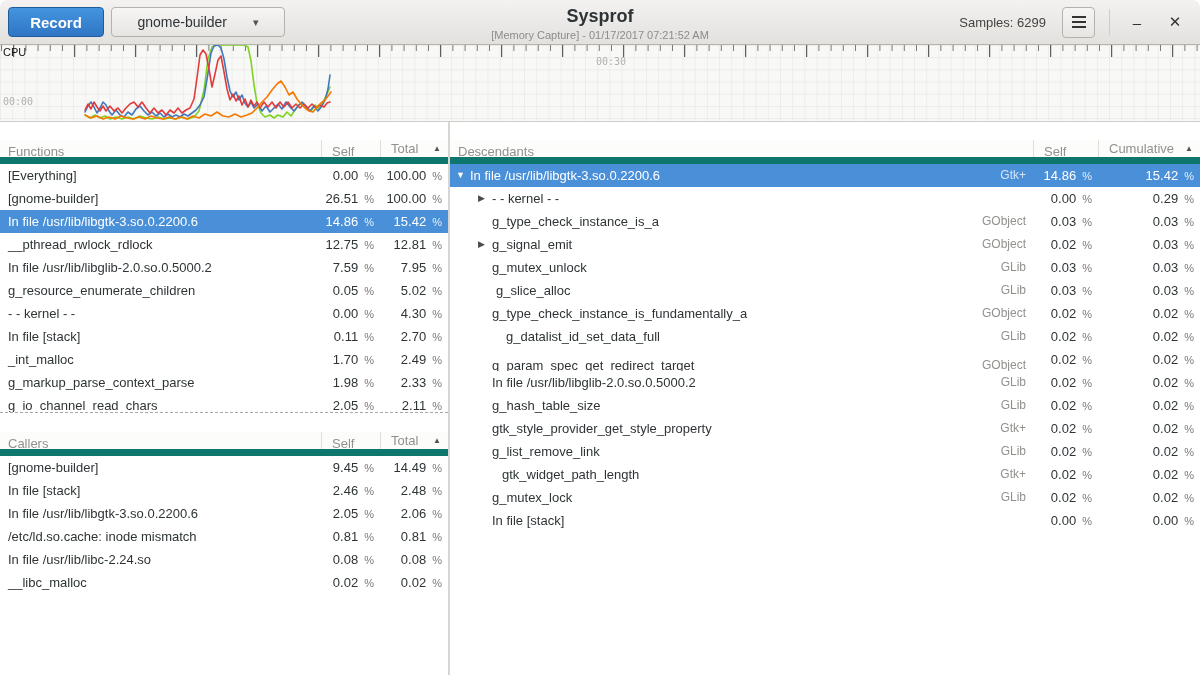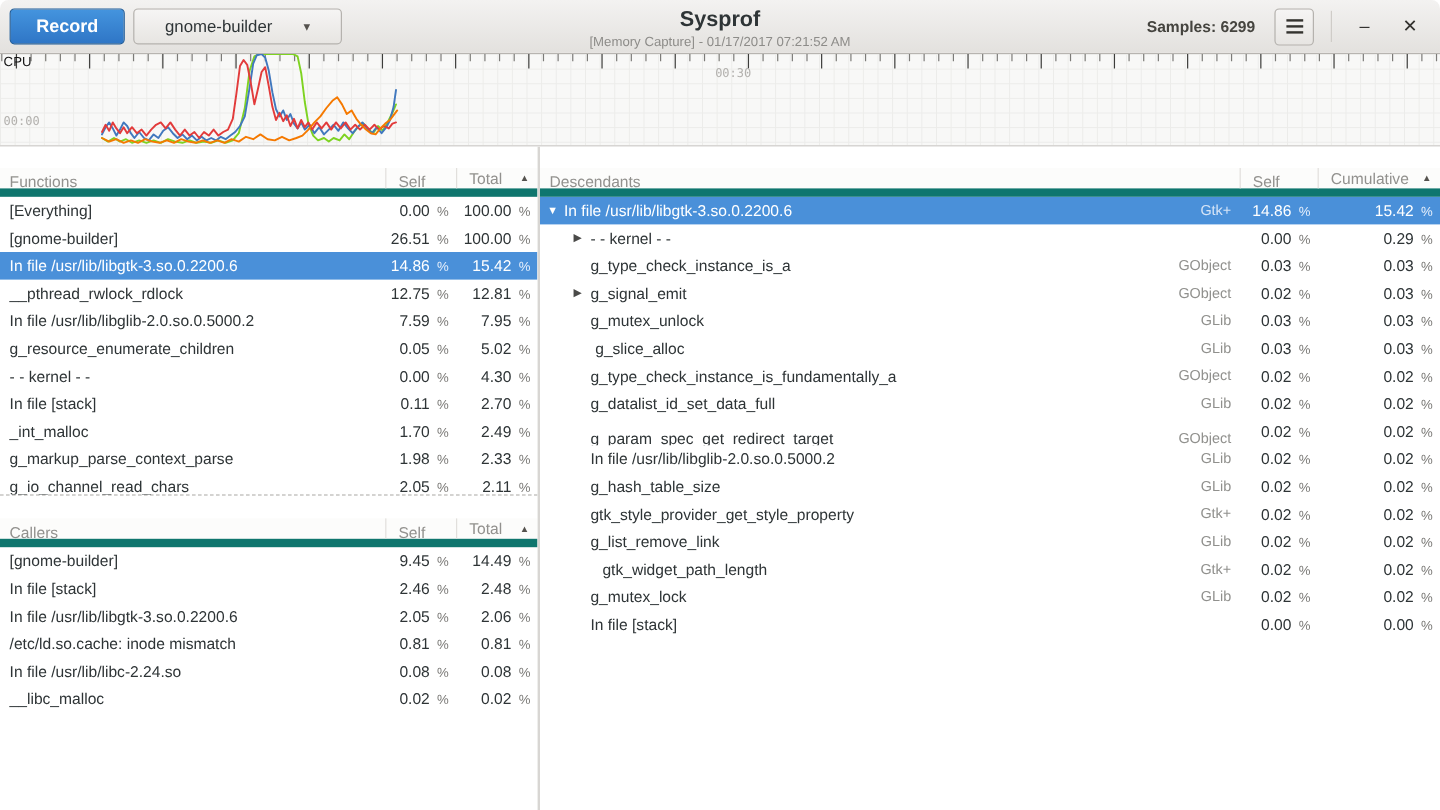--- a/index.html
+++ b/index.html
@@ -16,21 +16,21 @@
     color:#ffffff; font-size:15px; font-family:inherit; cursor:pointer;font-weight:bold; }
   .process-select { margin-left:7px; width:174px; height:30px; border-radius:4px;
     border:1px solid #b5b2ae; background:linear-gradient(to bottom,#f6f5f4,#e7e5e2);
     color:#2e3436; font-size:14px; font-family:inherit; display:flex; align-items:center;
     justify-content:center; gap:8px; cursor:pointer; }
   .dd-arrow { font-size:11px; color:#55524e; margin-left:18px; }
   .titlebox { position:absolute; left:0; right:0; top:6px; text-align:center; pointer-events:none; }
   .title { font-size:18px; font-weight:bold; color:#2e3436; }
   .subtitle { font-size:11px; color:#8d8c89; margin-top:2px; }
   .hdr-right { margin-left:auto; display:flex; align-items:center; margin-right:10px; }
-  .samples { font-size:13px; color:#45443f; margin-right:16px;font-weight:bold; }
+  .samples { font-size:13px; color:#45443f; margin-right:16px; }
   .menu-btn { width:33px; height:31px; border-radius:4px; border:1px solid #b5b2ae;
     background:linear-gradient(to bottom,#f6f5f4,#e7e5e2); cursor:pointer;
     display:flex; align-items:center; justify-content:center; }
   .menu-icon { display:inline-flex; flex-direction:column; gap:3px; }
   .menu-icon i { display:block; width:14px; height:2px; background:#34332f; }
   .hdr-sep { width:1px; height:26px; background:#cfccc8; margin:0 12px 0 14px; }
   .win-btn { width:30px; height:30px; border:none; background:transparent; color:#33322f;
     font-size:15px; cursor:pointer; font-family:inherit; }
   .win-btn.close { margin-left:8px; }
 
@@ -447,21 +447,21 @@
             <span class="cell name" style="padding-left: 6px;">
               <span class="indent" style="width: 22px;"></span>
               <span class="expander"></span>
               <span>g_type_check_instance_is_fundamentally_a</span>
               <span class="tag">GObject</span>
             </span>
             <span class="cell num">0.02<span class="pct"> %</span></span>
             <span class="cell num last">0.02<span class="pct"> %</span></span>
           </div>
           <div class="trow">
-            <span class="cell name" style="padding-left: 6px;">
+            <span class="cell name" style="padding-left: 20px;">
               <span class="indent" style="width: 22px;"></span>
               <span class="expander"></span>
               <span>g_datalist_id_set_data_full</span>
               <span class="tag">GLib</span>
             </span>
             <span class="cell num">0.02<span class="pct"> %</span></span>
             <span class="cell num last">0.02<span class="pct"> %</span></span>
           </div>
           <div class="trow">
             <span class="cell name" style="padding-left: 6px; margin-top: 12px;">

